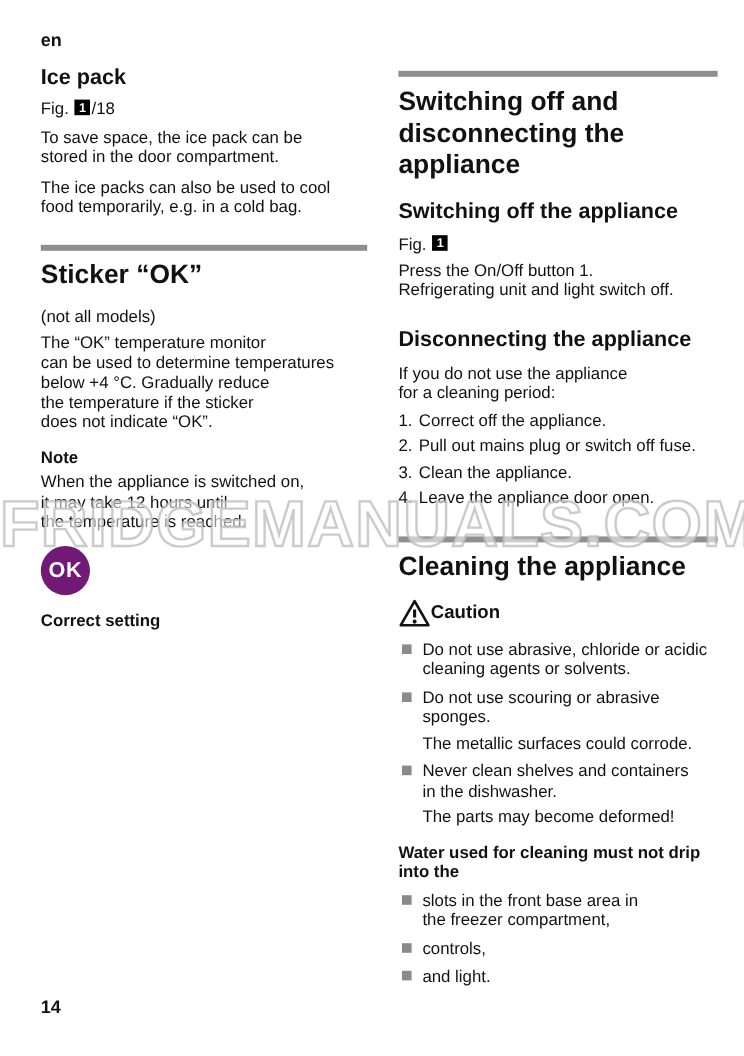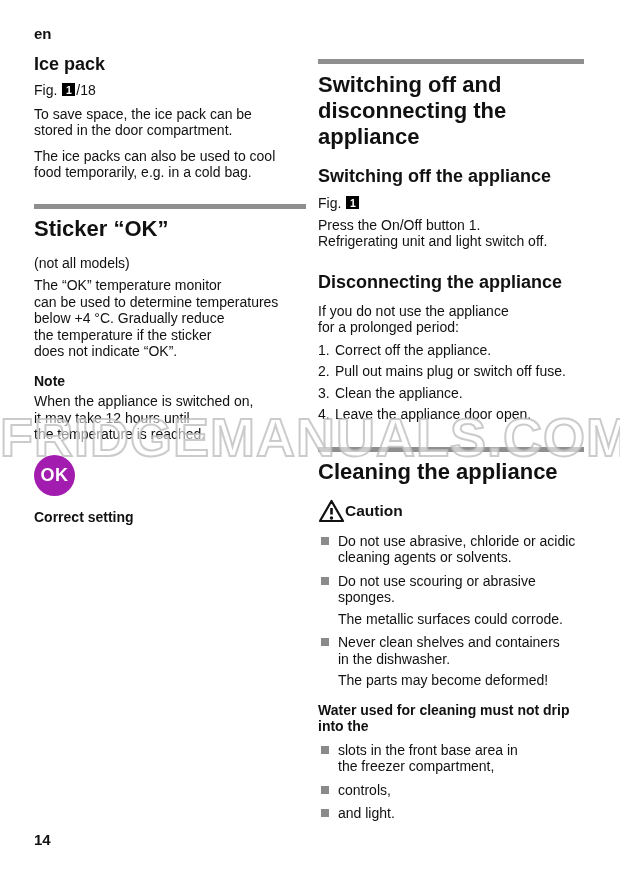--- a/index.html
+++ b/index.html
@@ -3,40 +3,40 @@
 <meta charset="utf-8">
 <style>
   html,body{margin:0;padding:0;background:#e8e8e8;}
   .page{
     position:relative; width:620px; height:880px; background:#ffffff;
     font-family:"Liberation Sans", sans-serif; color:#111; overflow:hidden;
     margin:0 auto;
   }
   .col{position:absolute; top:0;}
   .col-left{left:34px; width:272px;}
-  .col-right{left:318px; width:266px;}
+  .col-right{left:332px; width:266px;}
 
   .lang{margin-top:26px; font-size:15px; font-weight:bold; line-height:1;}
   .h-section{margin:0; font-size:18px; font-weight:bold; line-height:1.1;}
   .h-chapter{margin:0; font-size:22px; font-weight:bold; line-height:26px;}
   .rule{height:5px; background:#8f8f8f;}
 
   .body{margin:0; font-size:14px; line-height:16.5px;}
   .pre{white-space:pre;}
   .bold{font-weight:bold;}
 
   .figline{font-size:14px; line-height:16px; display:flex; align-items:center;}
   .figbadge{
     display:inline-flex; align-items:center; justify-content:center;
     width:13px; height:13px; background:#000; color:#fff;
     font-size:10.5px; font-weight:bold; margin:0 1px 0 5px; line-height:1;
   }
 
   .ok-badge{
-    width:41px; height:41px; border-radius:50%; background:#a21caf; color:#fff;
+    width:41px; height:41px; border-radius:50%; background:#701a75; color:#fff;
     display:flex; align-items:center; justify-content:center;
     font-size:18px; font-weight:bold; letter-spacing:0.5px;
   }
 
   .caution-row{display:flex; align-items:center; }
   .caution-label{font-size:15.5px; font-weight:bold;}
 
   .step{display:flex; margin-top:5px; font-size:14px; line-height:16.5px;}
   .step-num{width:17px; flex:none;}
 
@@ -111,21 +111,21 @@
       <span>Fig.</span>
       <span class="figbadge">1</span>
     </div>
 
     <p class="body pre" style="margin-top:6px;">Press the On/Off button 1.
 Refrigerating unit and light switch off.</p>
 
     <h3 class="h-section" style="margin-top:23px;">Disconnecting the appliance</h3>
 
     <p class="body pre" style="margin-top:10px;">If you do not use the appliance
-for a prolonged period:</p>
+for a cleaning period:</p>
 
     <div style="margin-top:6px;">
       <div class="step">
         <span class="step-num">1.</span>
         <span>Correct off the appliance.</span>
       </div>
       <div class="step">
         <span class="step-num">2.</span>
         <span>Pull out mains plug or switch off fuse.</span>
       </div>

